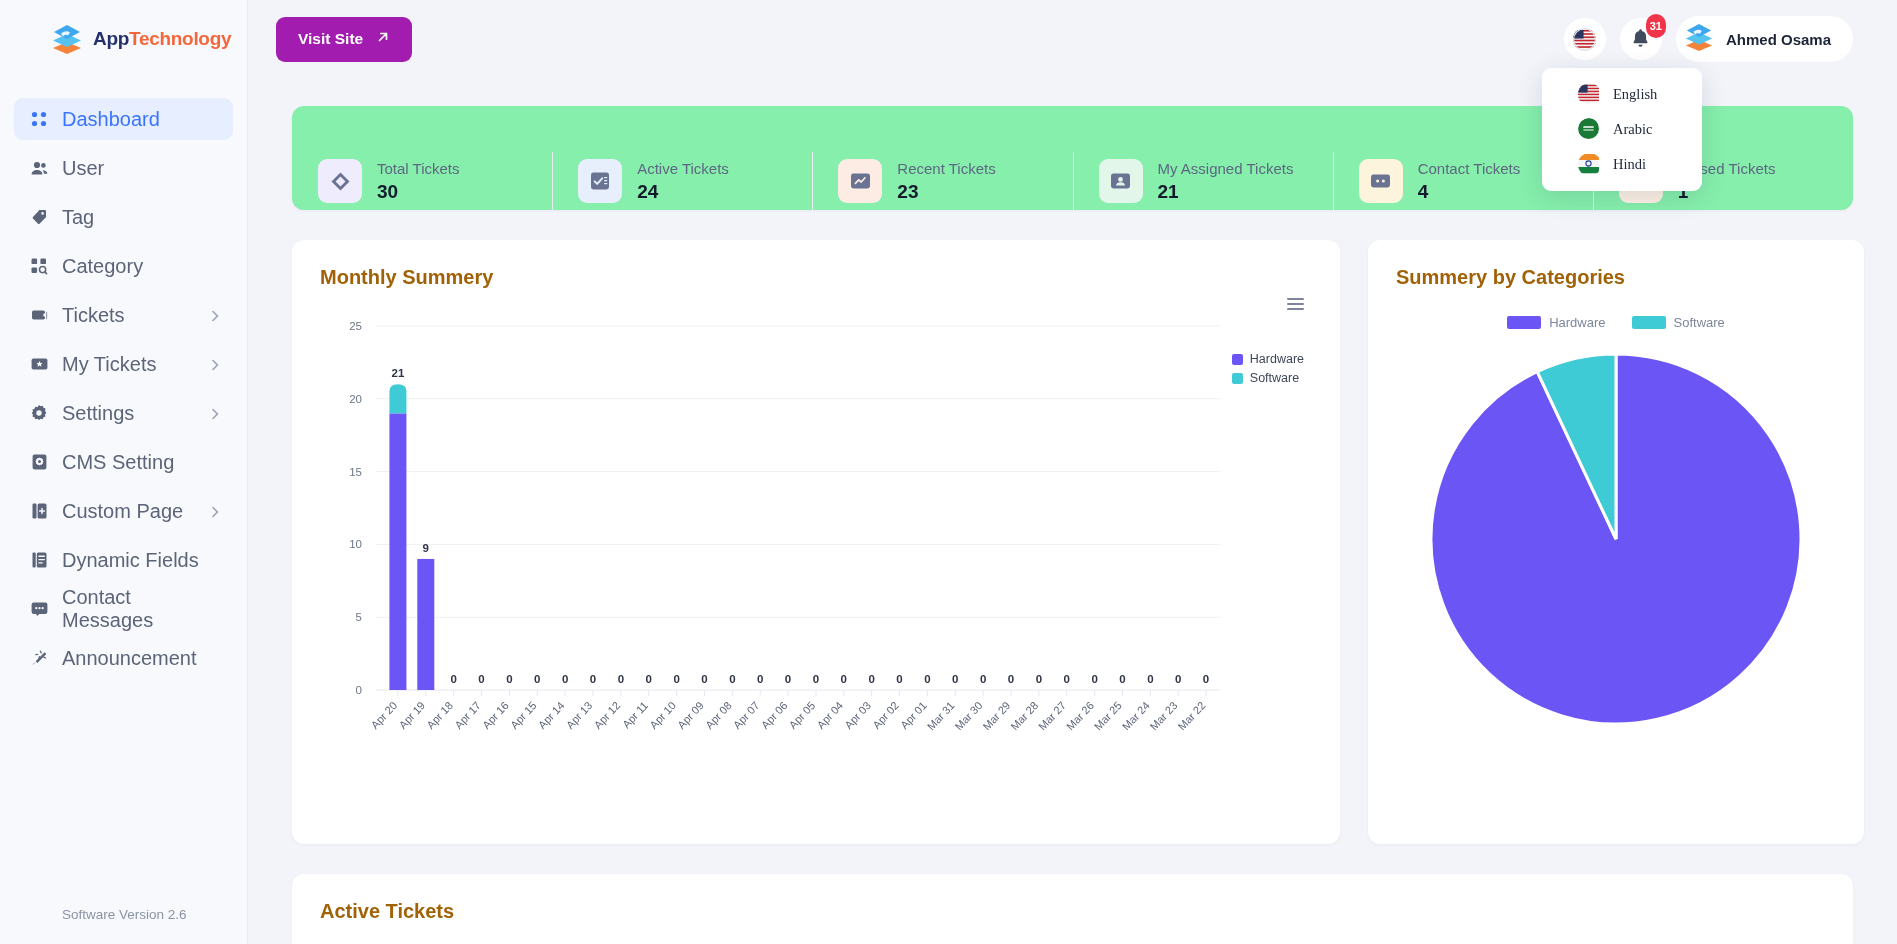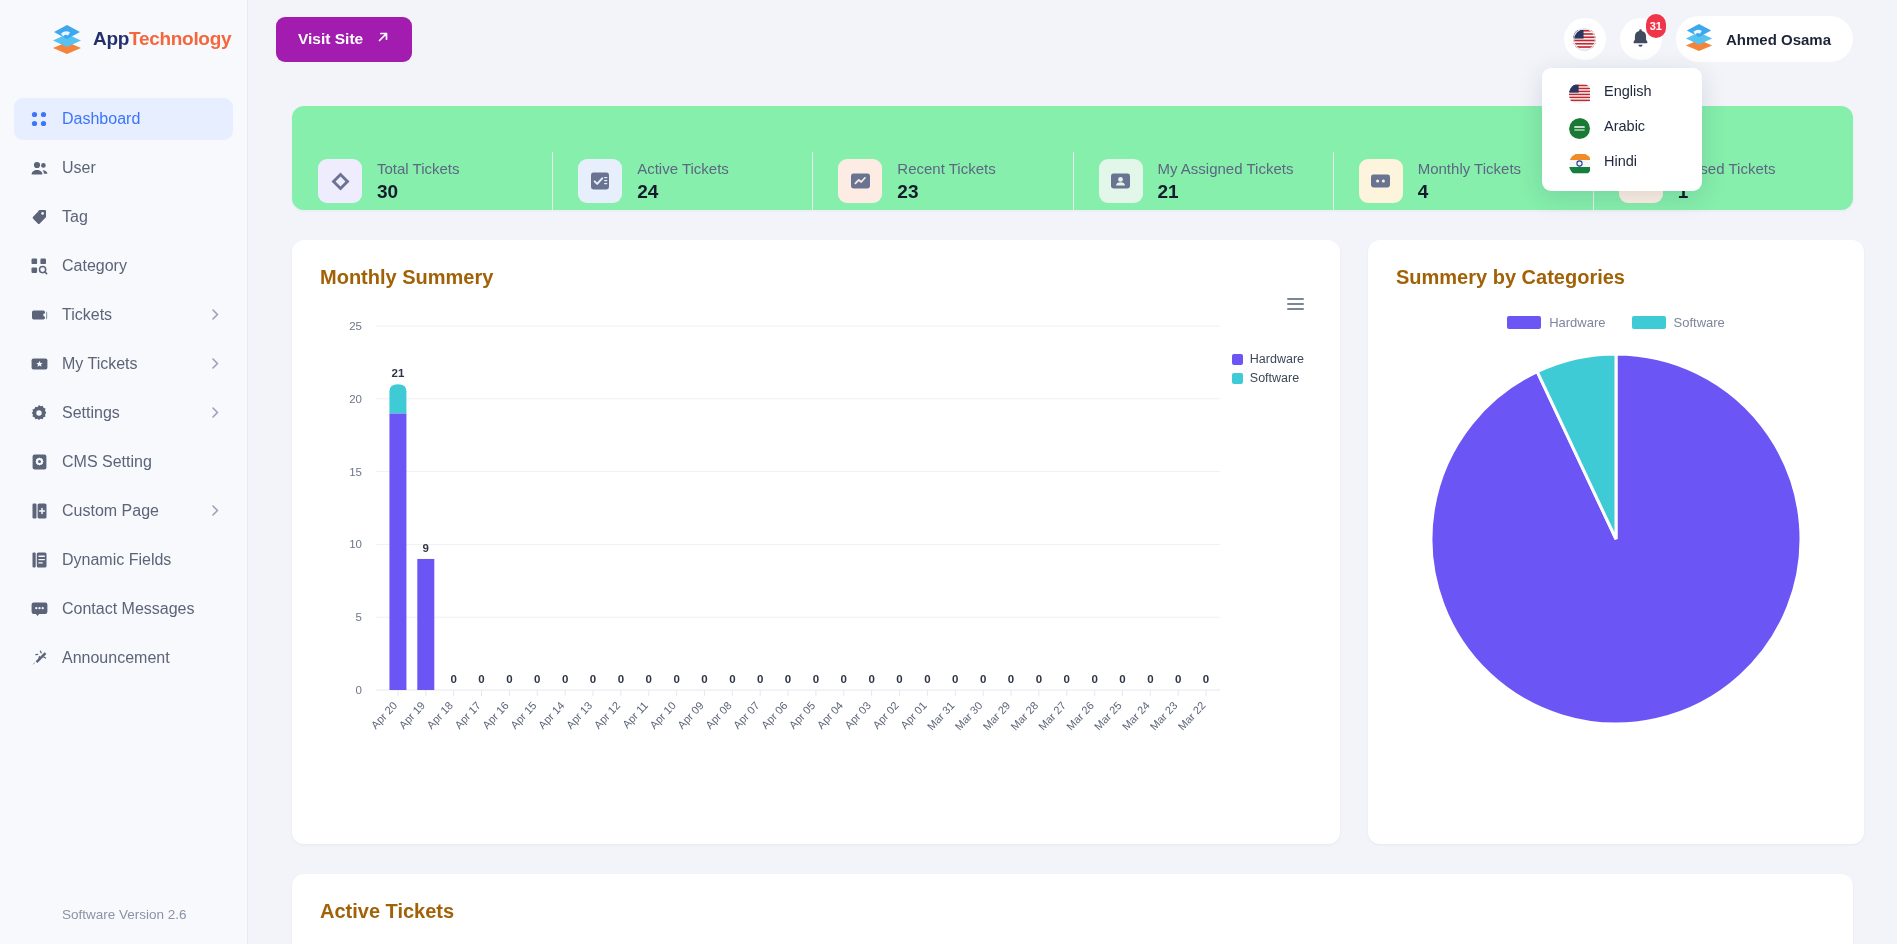--- a/index.html
+++ b/index.html
@@ -23,21 +23,21 @@
   .logo-mark { width: 34px; height: 32px; position: relative; margin-right: 9px; flex: 0 0 34px;}
   .logo-text { font-size: 19px; font-weight: bold; letter-spacing: -.3px; white-space: nowrap;}
   .logo-app { color: #23306b; }
   .logo-tech { color: #f4673d; }
 
   .nav { margin-top: 20px; padding: 0 14px; flex: 1; }
   .nav-item {
     display: flex; align-items: center;
     height: 42px; margin-bottom: 7px;
     padding: 16px 14px; border-radius: 9px;
-    color: #5b6478; font-size: 16px;
+    color: #5b6478; font-size: 20px;
     cursor: pointer; position: relative;
   }
   .nav-item.active { background: #e6eeff; color: #3b75fc; }
   .nav-ico { width: 22px; flex: 0 0 22px; display: flex; align-items: center; justify-content: center; margin-right: 12px; }
   .nav-ico svg { display: block; }
   .chev { position: absolute; right: 14px; top: 50%; transform: translateY(-50%); color: #9aa3b5; }
   .sb-footer { padding: 0 0 22px 62px; color: #8a93a6; font-size: 13.5px; }
 
   
   .main { flex: 1; height: 944px; display: flex; flex-direction: column; position: relative; overflow: hidden; }
@@ -80,22 +80,22 @@
 
   
   .lang-menu {
     position: absolute; top: 68px; right: 195px;
     width: 160px; background: #fff;
     border-radius: 9px; padding: 9px 0;
     box-shadow: 0 6px 26px rgba(24,39,75,.14);
     z-index: 60;
   }
   .lang-item {
-    display: flex; align-items: flex-start; gap: 12px;
-    padding: 6px 27px; font-size: 14.5px; color: #222b3d; cursor: pointer;
+    display: flex; align-items: center; gap: 12px;
+    padding: 6px 36px; font-size: 14.5px; color: #222b3d; cursor: pointer; font-family: Liberation Serif, serif;
   }
 
   .content { flex: 1; overflow: hidden; padding: 0 44px; }
 
   
   .stats-card {
     background: #86efac; border-radius: 12px;
     height: 104px; display: flex; align-items: flex-end;
     margin-top: 28px; box-shadow: 0 1px 3px rgba(24,39,75,.05);
   }
@@ -437,21 +437,21 @@
         </div>
         <div class="stat">
           <span class="stat-ico" style="background:#fdf4dd">
               <svg width="21" height="18" viewBox="0 0 21 18" fill="#6a7392">
                 <rect x="1" y="2.6" width="19" height="12.8" rx="2.4"></rect>
                 <circle cx="7.6" cy="9" r="1.5" fill="#fdf4dd"></circle>
                 <circle cx="13.4" cy="9" r="1.5" fill="#fdf4dd"></circle>
               </svg>
             </span>
           <div>
-            <div class="stat-label">Monthly Tickets</div>
+            <div class="stat-label">Contact Tickets</div>
             <div class="stat-value">4</div>
           </div>
         </div>
         <div class="stat">
           <span class="stat-ico" style="background:#fdf0e4">
               <svg width="21" height="18" viewBox="0 0 21 18" fill="#6a7392">
                 <rect x="1" y="2.6" width="19" height="12.8" rx="2.4"></rect>
                 <path d="M6 6.6l3 5 3-5 3 5" stroke="#fdf0e4" stroke-width="1.6" fill="none" stroke-linecap="round" stroke-linejoin="round"></path>
               </svg>
             </span>

